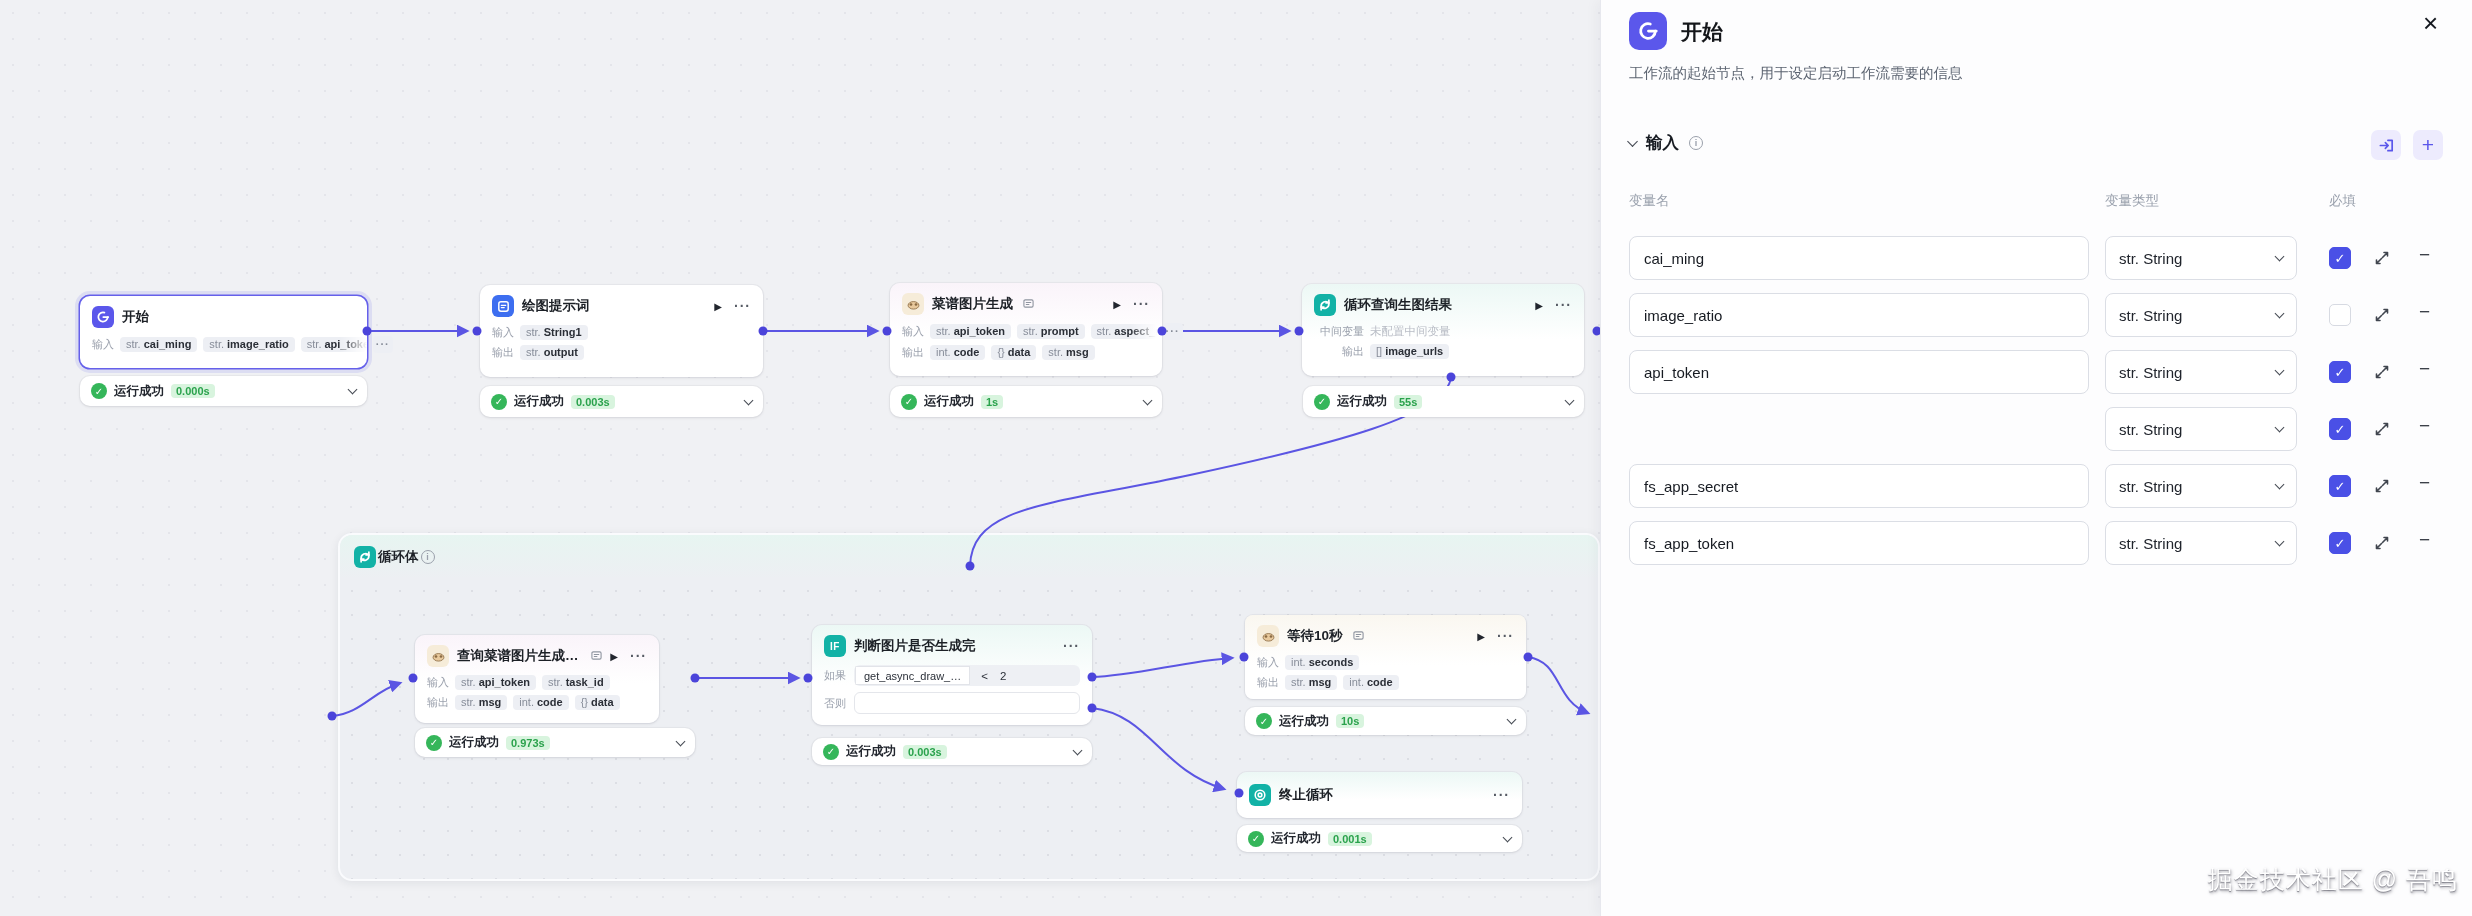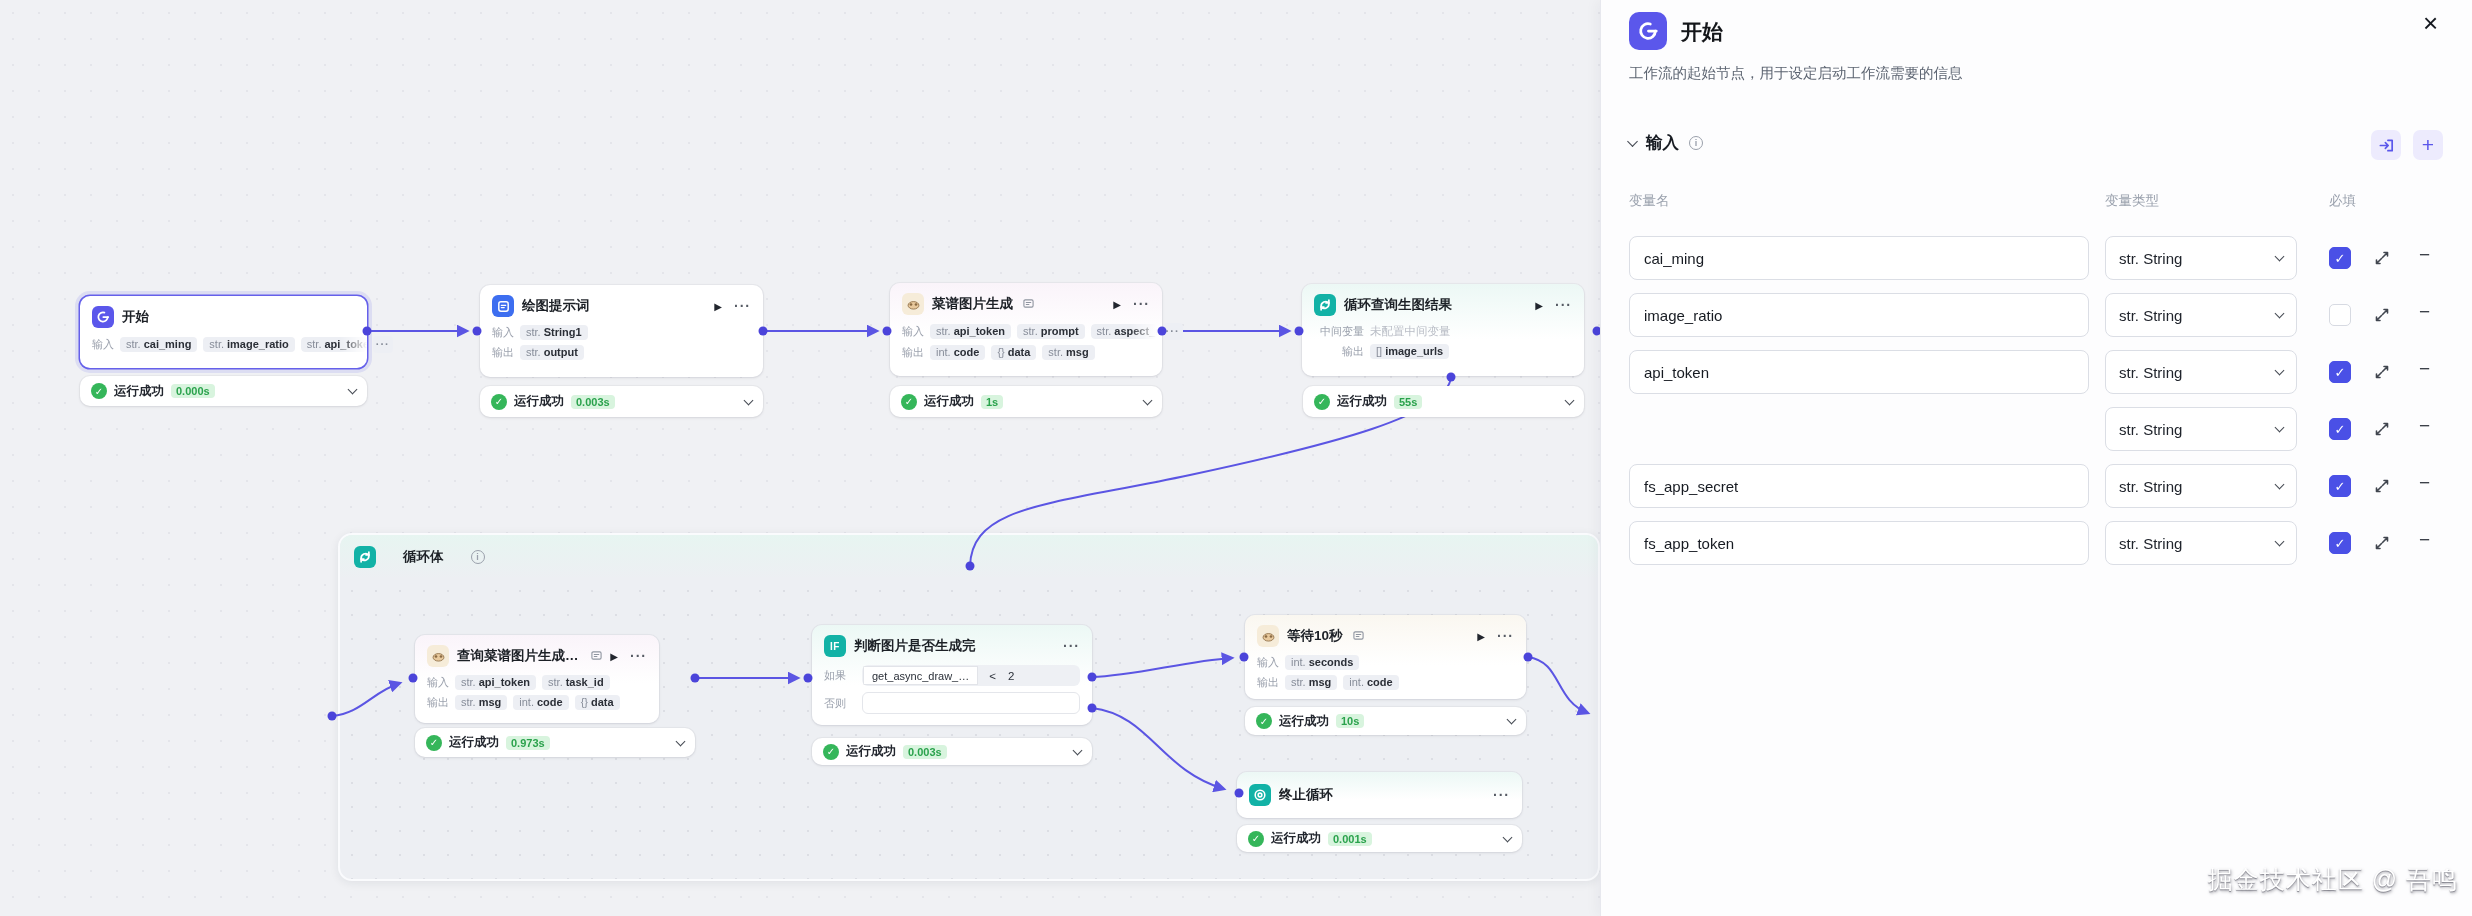--- a/index.html
+++ b/index.html
@@ -10,40 +10,40 @@
   
   #canvas { position:absolute; left:0; top:0; width:1600px; height:916px;
     background:#f0f1f4;
     background-image:radial-gradient(circle,#e4e5ea 1px,transparent 1.2px);
     background-size:26px 26px; }
 
   
   .loop { position:absolute; left:338px; top:533px; width:1262px; height:348px;
     border-radius:14px; background:#edeff3; border:2px solid #fafbfd;
     box-shadow:0 2px 10px rgba(30,34,52,.08); z-index:0; }
-  .loop-head { height:44px; display:flex; align-items:center; gap:27px; padding:0 14px;
+  .loop-head { height:44px; display:flex; align-items:center; gap:2px; padding:0 14px;
     background:linear-gradient(180deg,#e7f5f1 0%,#edeff3 100%);
     border-radius:12px 12px 0 0; }
   .loop-body { position:absolute; left:0; top:44px; right:0; bottom:0;
     background-image:radial-gradient(circle,#dcdee4 1px,transparent 1.2px);
     background-size:24px 24px; border-radius:0 0 12px 12px; }
   .loop-title { font-size:13.5px; font-weight:700; color:#1d2127; }
 
   
   svg.edges, svg.dots { position:absolute; left:0; top:0; pointer-events:none; }
   svg.edges { z-index:1; } svg.dots { z-index:3; }
   .edge { stroke:#5b55e3; stroke-width:2; fill:none; }
 
   
   .node { position:absolute; background:#fff; border-radius:10px; z-index:2;
     box-shadow:0 1px 3px rgba(25,28,45,.10), 0 0 0 1px rgba(25,28,45,.035); }
   .node.selected { box-shadow:0 0 0 1.5px #6560ea, 0 0 0 5px rgba(101,96,234,.14); }
   .node.tintpink   { background:linear-gradient(180deg,#faf4fa 0%,#ffffff 55%); }
   .node.tintteal   { background:linear-gradient(180deg,#ecf8f5 0%,#ffffff 60%); }
-  .node.tintwarm   { background:linear-gradient(180deg,#faf7f0 0%,#ffffff 60%); }
+  .node.tintwarm   { background:linear-gradient(180deg,#faf7f0 0%,#ffffff 60%);border-radius:8px; }
   .nhead { display:flex; align-items:center; gap:8px; padding:10px 12px 5px; }
   .nicon { width:22px; height:22px; border-radius:6px; flex:none;
     display:flex; align-items:center; justify-content:center; }
   .nicon.purple { background:#5b57eb; } .nicon.blue { background:#3d6ef0; }
   .nicon.teal { background:#12b2a6; } .nicon.avatar { background:#f6ecd9; }
   .iftag { color:#fff; font-size:10px; font-weight:700; letter-spacing:.5px;text-align:center; }
   .ntitle { font-size:13.5px; font-weight:700; color:#1c2026; white-space:nowrap;
     overflow:hidden; text-overflow:ellipsis; }
   .nact { margin-left:auto; display:flex; align-items:center; gap:12px; flex:none; }
   .play { font-size:10px; color:#22262e; cursor:pointer; }
@@ -55,21 +55,21 @@
   .graytext { font-size:11.5px; color:#b8bcc5; }
   .chip { background:#edeff4; border-radius:4px; padding:1.5px 6px; font-size:11px;
     display:inline-flex; align-items:center; gap:3px; white-space:nowrap; flex:none; }
   .chip .t { color:#878d99; } .chip .n { color:#2b2f37; font-weight:700; }
   .chip.fade { max-width:66px; overflow:hidden;
     -webkit-mask-image:linear-gradient(90deg,#000 60%,transparent); }
   .morechip { background:#edeff4; border-radius:4px; width:20px; height:17px; flex:none;
     display:flex; align-items:center; justify-content:center; font-size:11px;
     color:#868c98; font-weight:700; letter-spacing:1px; cursor:pointer; }
 
-  .ifrow { display:flex; align-items:center; gap:16px; padding:3px 12px; }
+  .ifrow { display:flex; align-items:center; gap:8px; padding:3px 12px; }
   .condbox { flex:1; background:#eef0f4; border-radius:6px; height:21px;
     display:flex; align-items:center; gap:12px; padding:0 10px 0 2px;
     font-size:11.5px; color:#2b3039; }
   .condvar { background:#fff; border-radius:0; height:17px; padding:0 8px;
     display:flex; align-items:center; box-shadow:0 0 0 1px rgba(20,24,40,.05);
     font-size:11px; color:#2b3039; }
   .elsebox { flex:1; background:#fff; border:1px solid #e4e6eb; border-radius:6px; height:22px; }
 
   
   .status { position:absolute; background:#fff; border-radius:10px; z-index:2;

